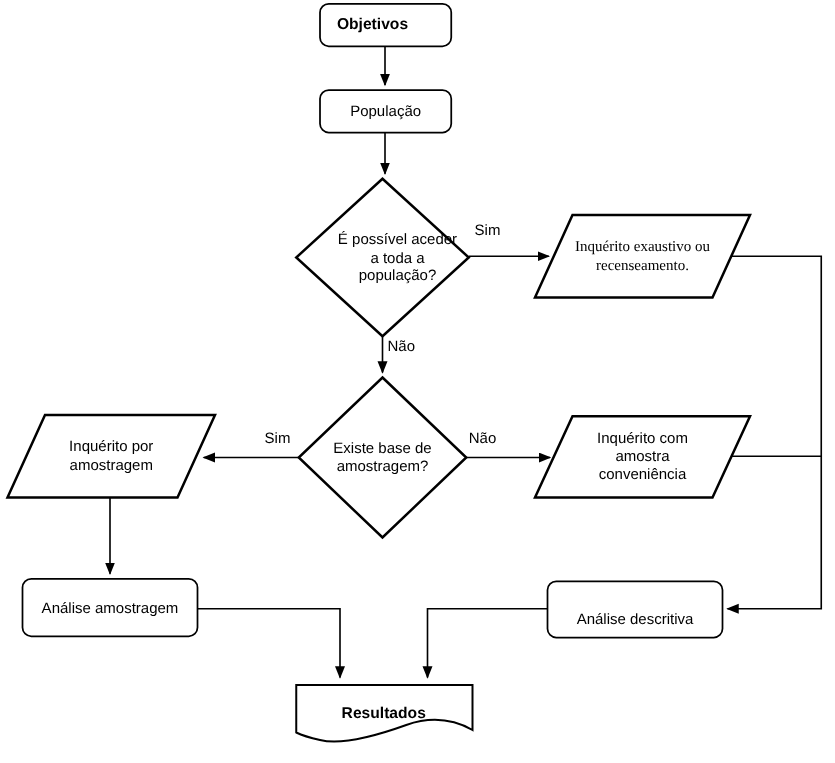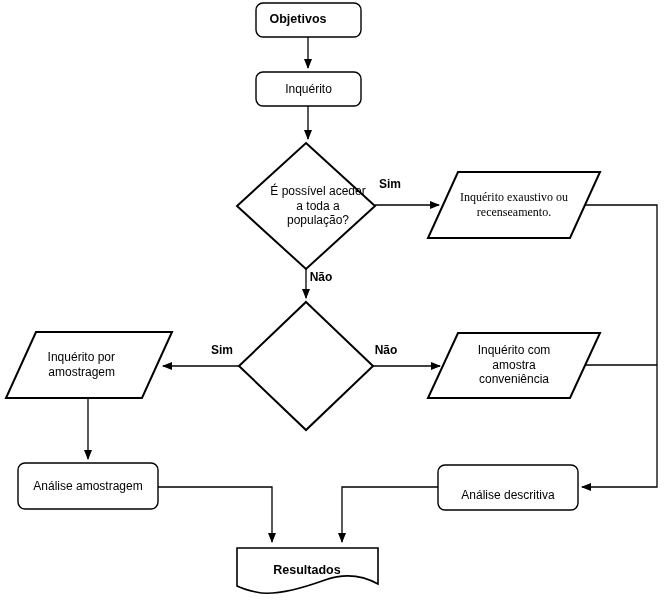--- a/index.html
+++ b/index.html
@@ -21,21 +21,21 @@
   .label{
     position:absolute;
     display:flex;align-items:center;justify-content:center;
     text-align:center;
     font-size:12px;line-height:1.22;
     color:#000000;
   }
   .label.bold{font-weight:bold;font-size:12.5px;}
   .edge-label{
     position:absolute;
-    font-size:12px;font-weight:bold;
+    font-size:12px;font-weight:normal;
     text-align:center;color:#000000;
   }
 </style>
 </head>
 <body>
 
 <div class="canvas">
 
   <svg width="668" height="610" viewBox="0 0 668 610">
     <defs>
@@ -62,24 +62,25 @@
     <path class="shape para" d="M458 172 L600 172 L570 238 L428 238 Z"></path>
     <path class="shape diamond" d="M306 302 L373 366 L306 430 L239 366 Z"></path>
     <path class="shape para" d="M36 332 L172 332 L142 398 L6 398 Z"></path>
     <path class="shape para" d="M458 333 L600 333 L570 398 L428 398 Z"></path>
     <rect class="shape rect" x="18" y="463" width="140" height="46" rx="7"></rect>
     <rect class="shape rect" x="438" y="465" width="140" height="45" rx="7"></rect>
     <path class="shape doc" d="M237 548 L378 548 L378 584 C 362 575, 345 573, 325 580 C 300 589, 272 596, 256 592 C 247 590, 241 588, 237 586 Z"></path>
   </svg>
 
   <div class="label bold" style="left:256px;top:3px;width:84px;height:34px;">Objetivos</div>
-  <div class="label" style="left:256px;top:72px;width:105px;height:34px;">Inquérito</div>
+  <div class="label" style="left:256px;top:72px;width:105px;height:34px;">População</div>
   <div class="label" style="left:258px;top:168px;width:96px;height:76px;margin-left:12px;">É possível aceder a toda a população?</div>
   <div class="label" style="left:458px;top:172px;width:112px;height:66px;font-family:Liberation Serif, serif;">Inquérito exaustivo ou recenseamento.</div>
-  <div class="label" style="left:31px;top:336px;width:84px;height:58px;text-align:right;">Inquérito por amostragem</div>
+  <div class="label" style="left:254px;top:340px;width:104px;height:52px;">Existe base de amostragem?</div>
+  <div class="label" style="left:47px;top:336px;width:84px;height:58px;">Inquérito por amostragem</div>
   <div class="label" style="left:472px;top:334px;width:84px;height:62px;">Inquérito com amostra conveniência</div>
   <div class="label" style="left:18px;top:463px;width:140px;height:46px;">Análise amostragem</div>
   <div class="label" style="left:438px;top:465px;width:140px;height:60px;">Análise descritiva</div>
   <div class="label bold" style="left:247px;top:560px;width:120px;height:22px;">Resultados</div>
 
   <div class="edge-label" style="left:372px;top:177px;width:36px;">Sim</div>
   <div class="edge-label" style="left:303px;top:270px;width:36px;">Não</div>
   <div class="edge-label" style="left:204px;top:343px;width:36px;">Sim</div>
   <div class="edge-label" style="left:368px;top:343px;width:36px;">Não</div>
 

